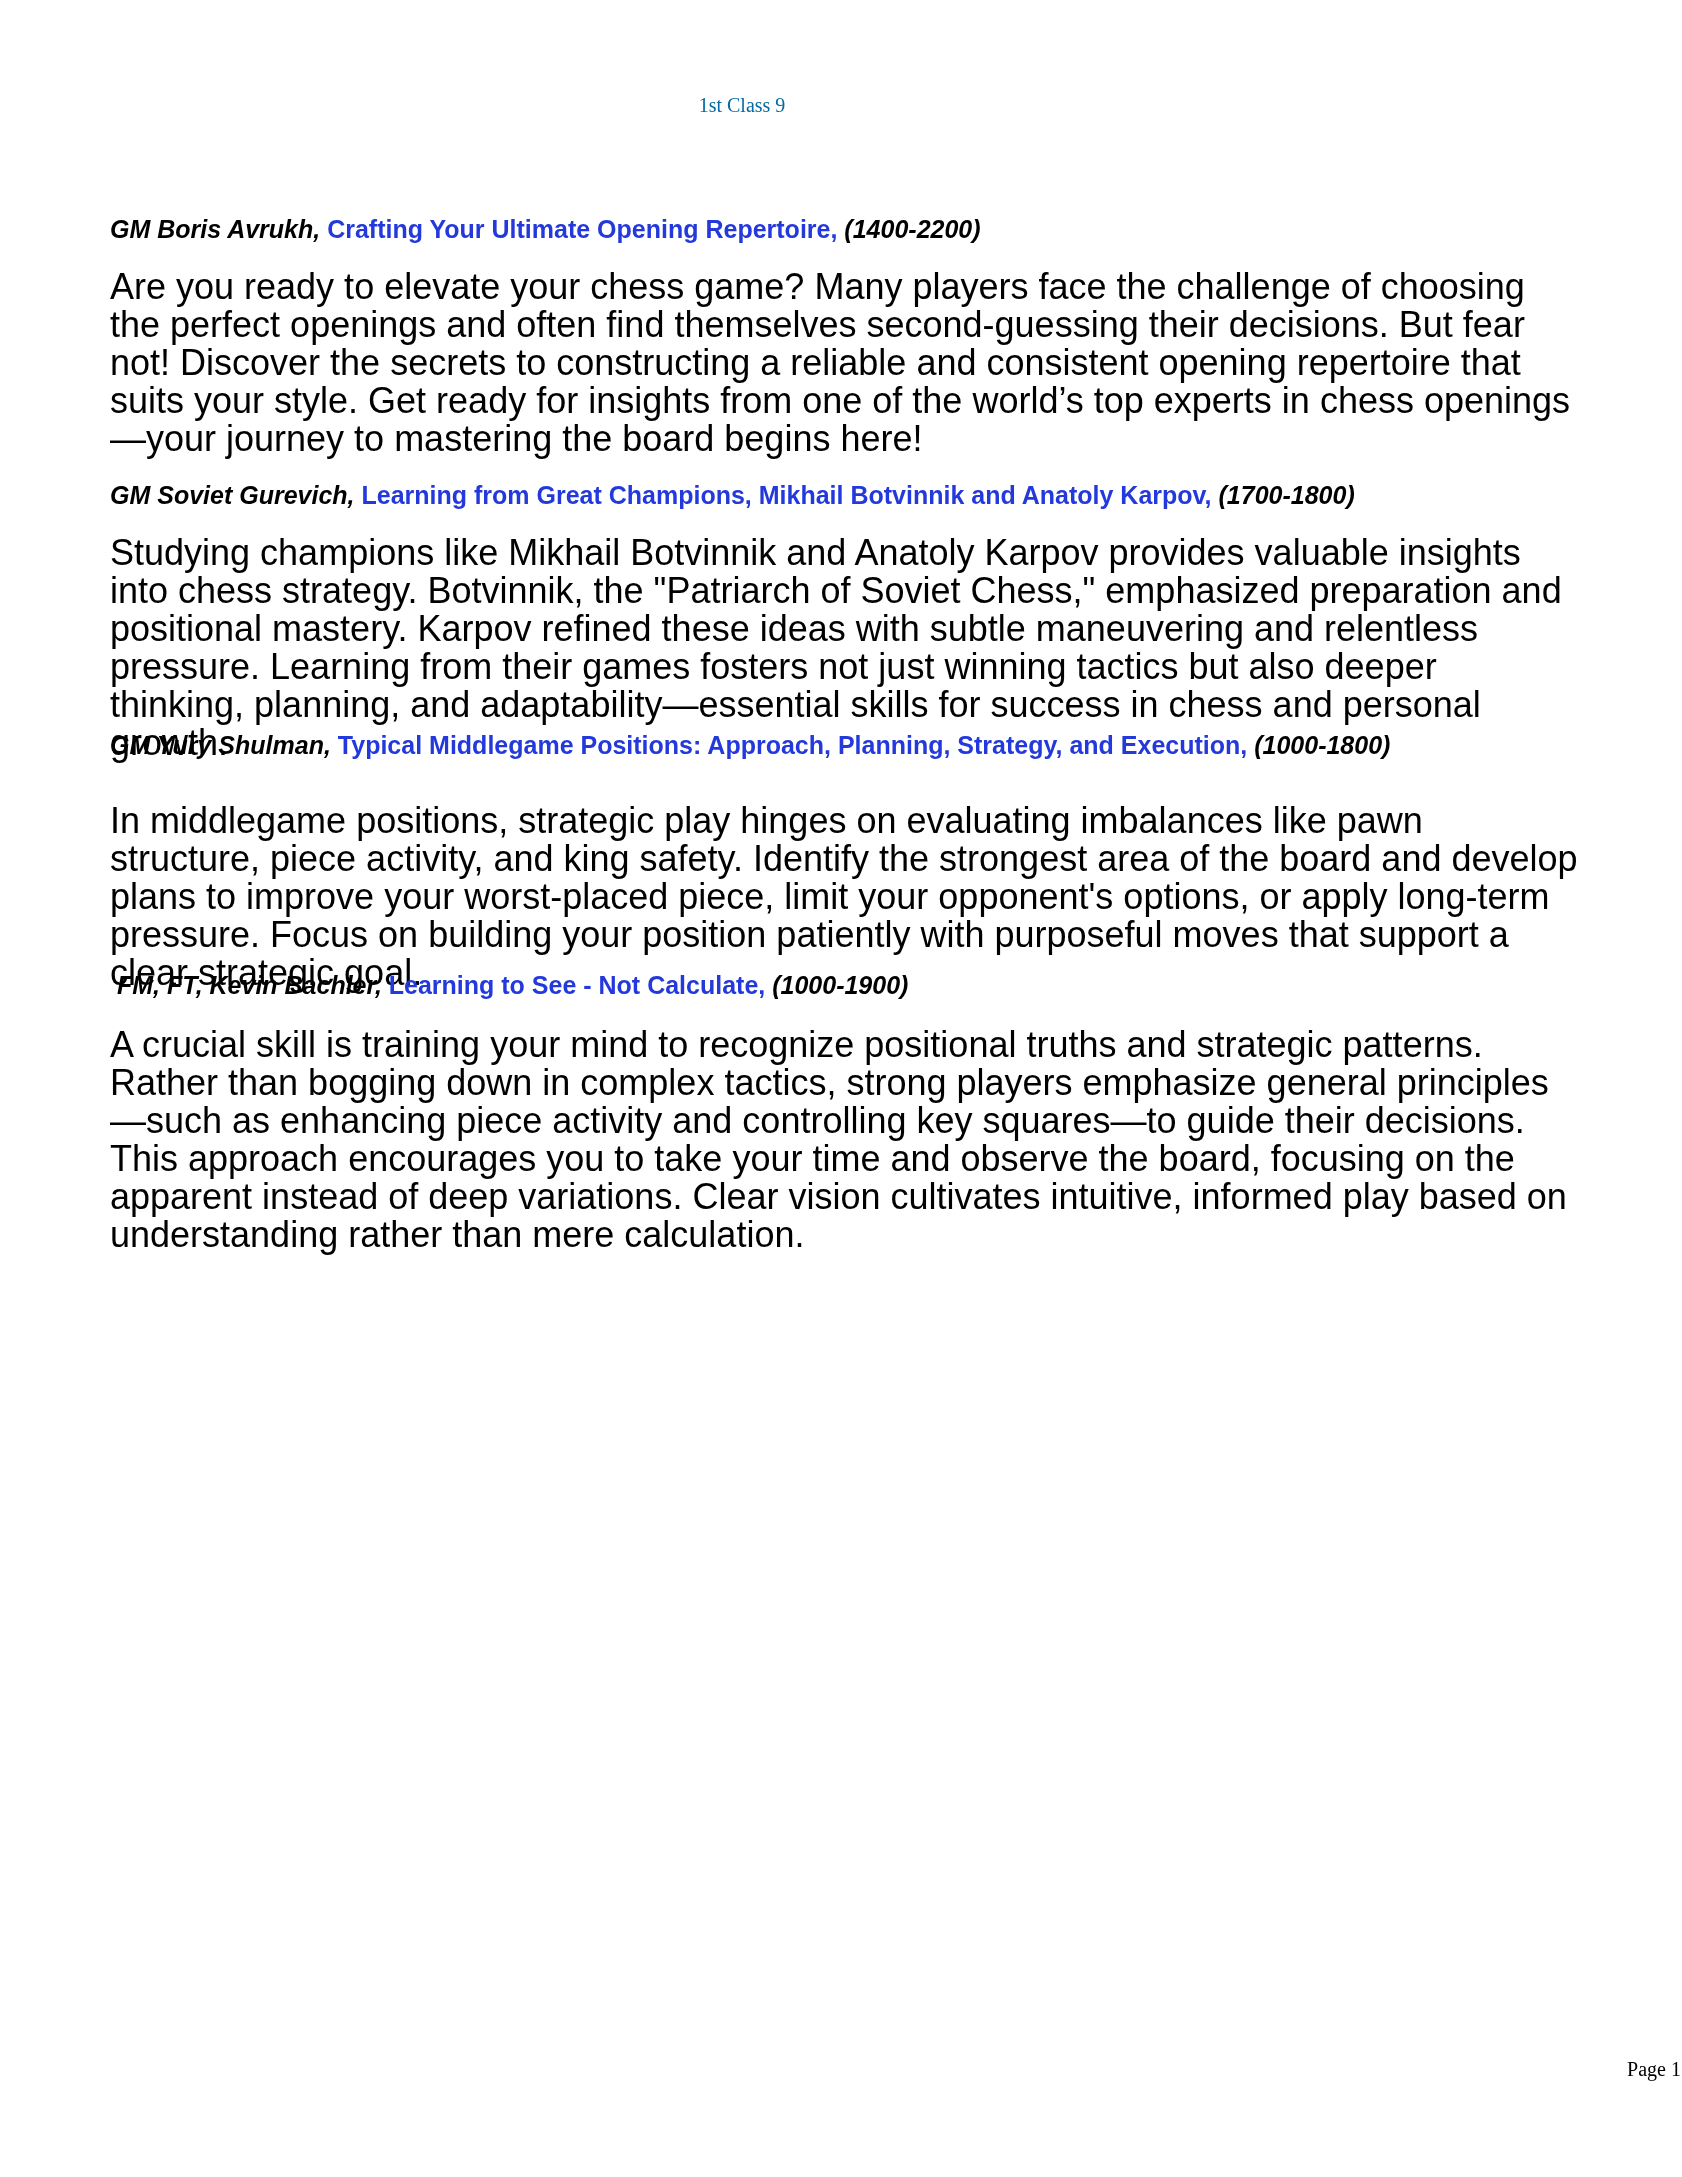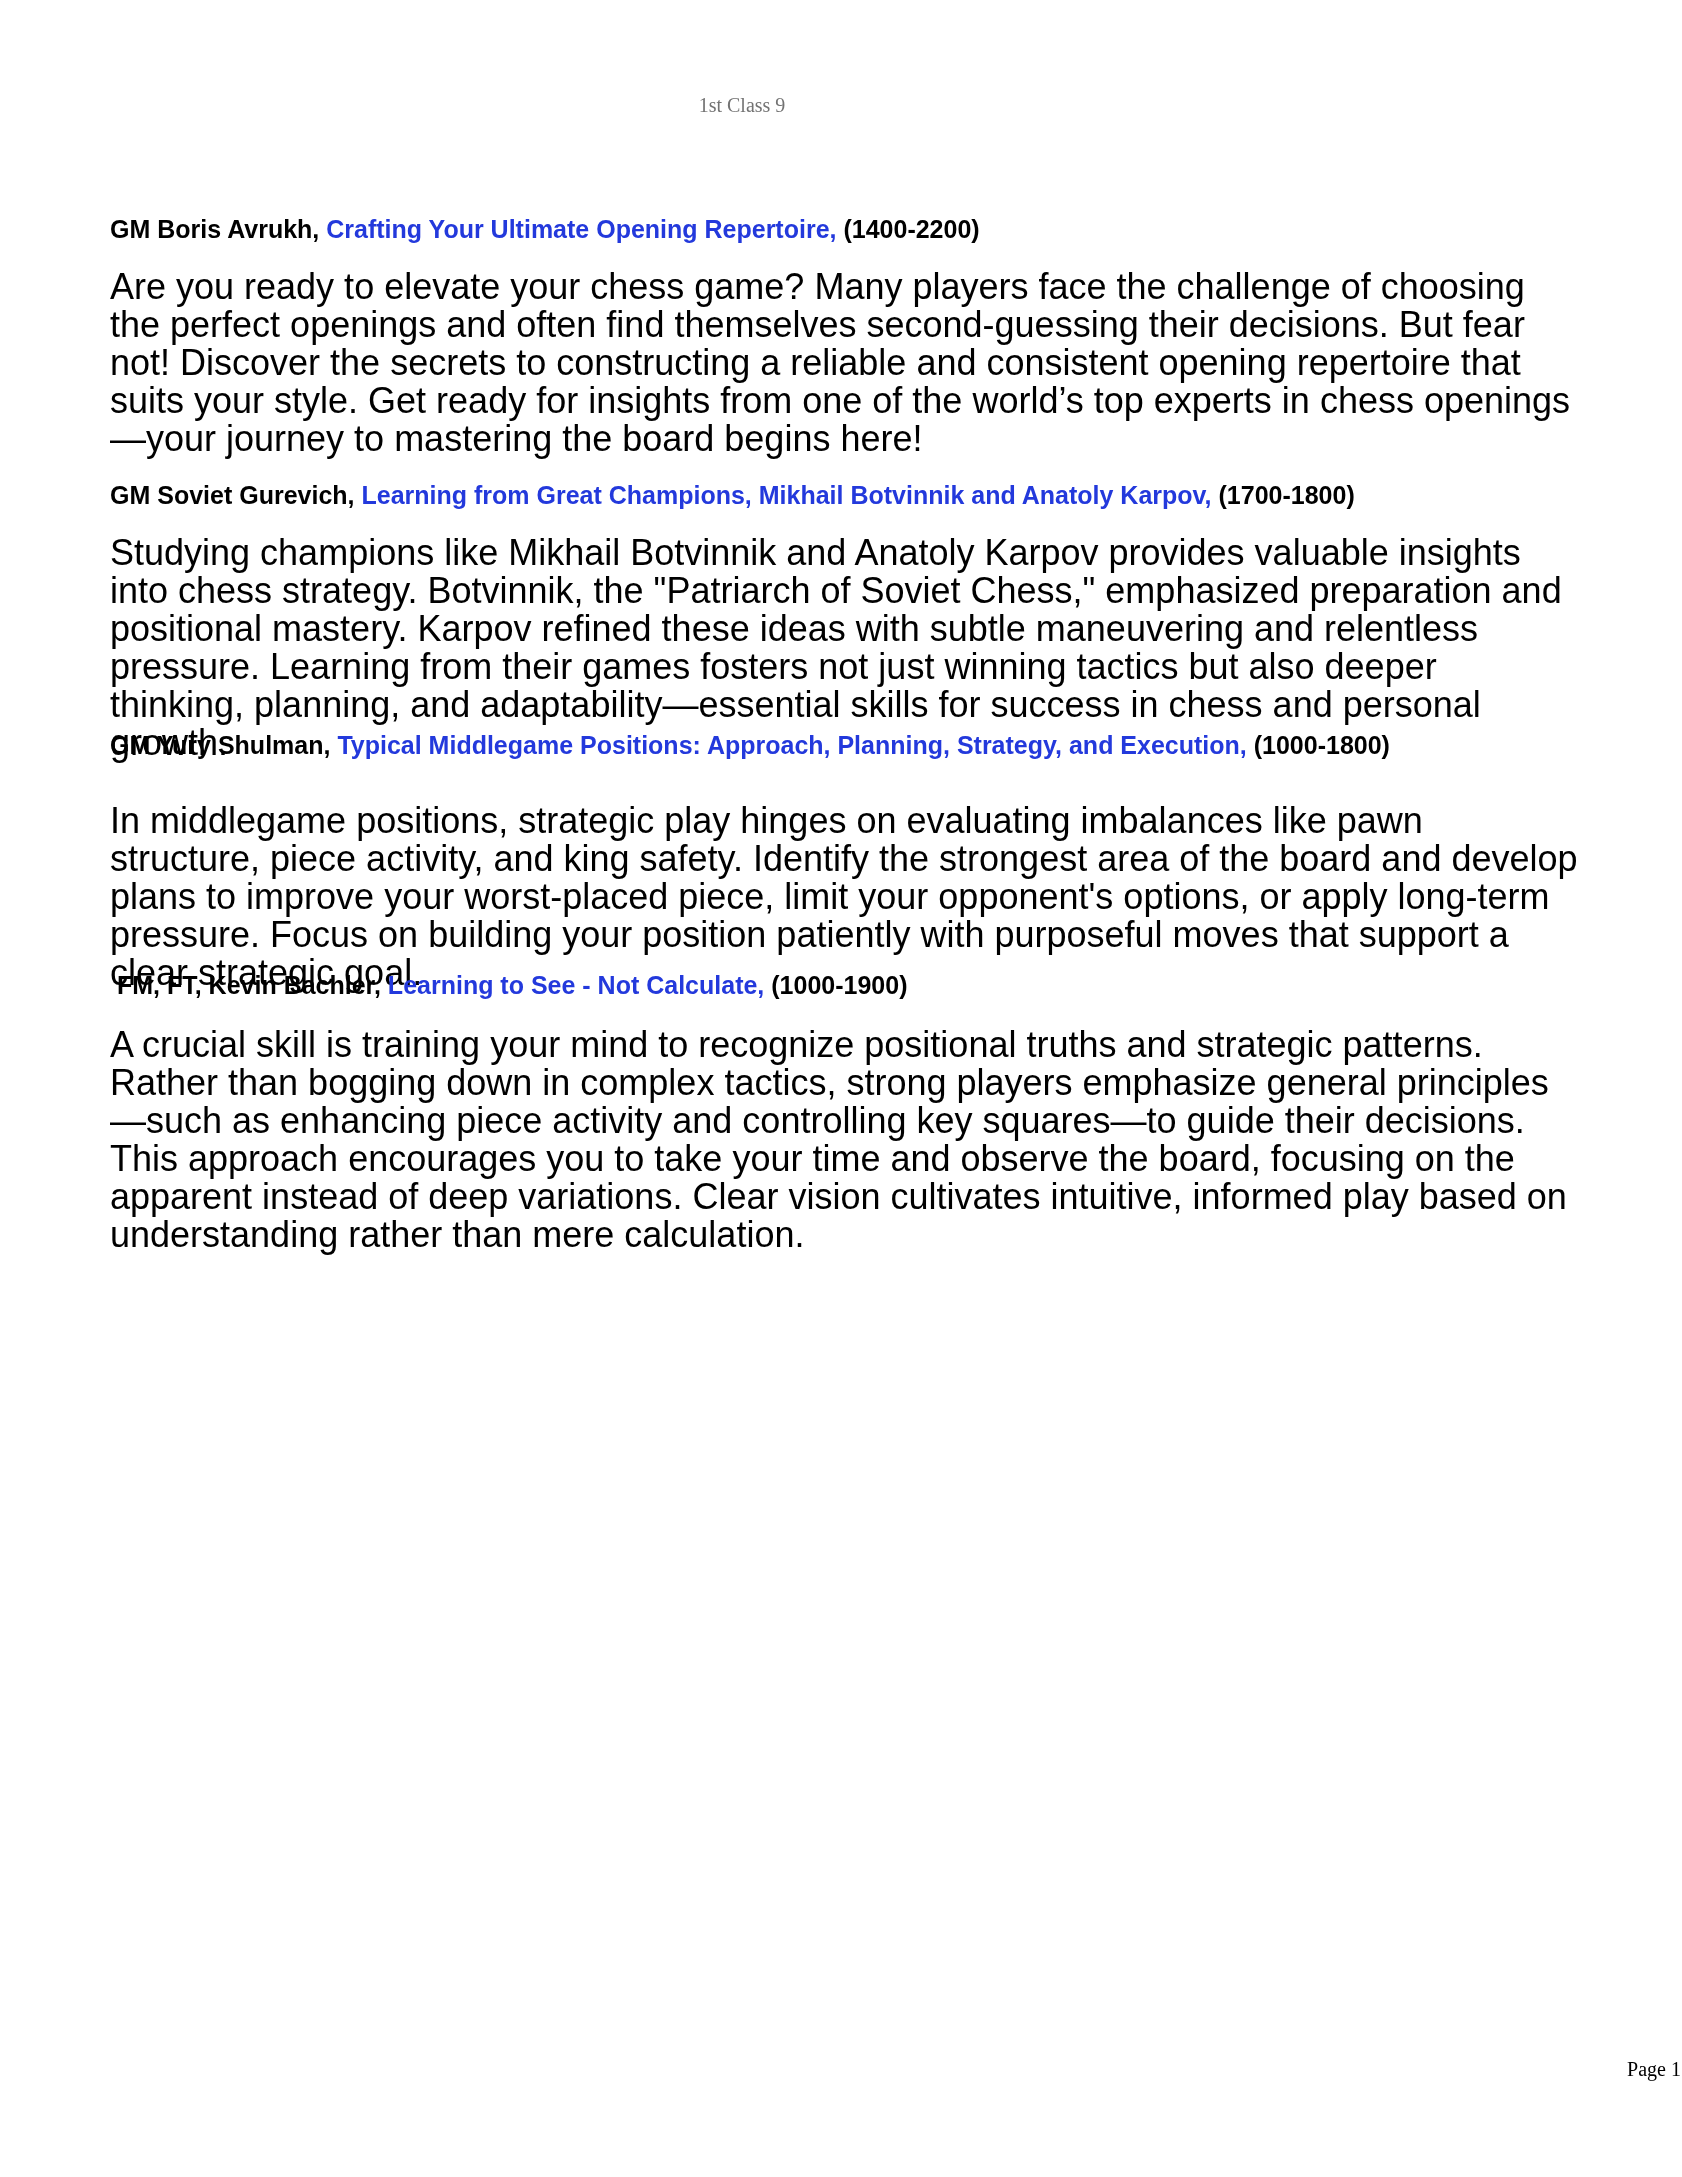--- a/index.html
+++ b/index.html
@@ -18,21 +18,21 @@
   }
   .doc-header {
     position: absolute;
     top: 94px;
     left: 0;
     width: 1484px;
     text-align: center;
     font-family: "Liberation Serif", serif;
     font-size: 20px;
     line-height: 23px;
-    color: #737373;
+    color: #0369a1;
   }
   .doc-footer {
     position: absolute;
     top: 2058px;
     left: 0;
     width: 1681px;
     text-align: right;
     font-family: "Liberation Serif", serif;
     font-size: 20px;
     line-height: 23px;
@@ -54,20 +54,21 @@
     left: 110px;
     margin: 0;
     font-size: 25px;
     line-height: 35px;
     font-weight: bold;
     white-space: pre-wrap;
   }
   .gm-line .presenter,
   .gm-line .rating {
     color: #000000;
+    font-style: italic;
   }
   .gm-line .course-title {
     color: #2339DC;
     margin-top: 15px;
   }
   .para {
     position: absolute;
     left: 110px;
     width: 1470px;
     margin: 0;

